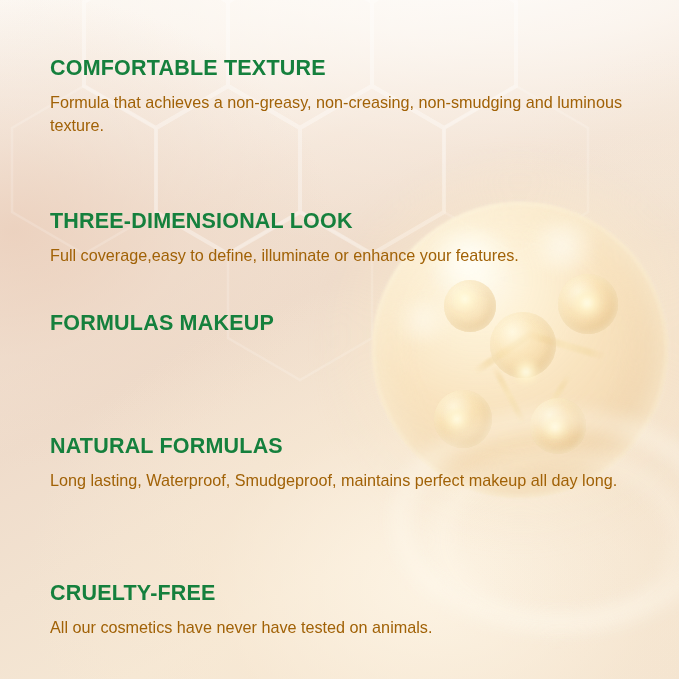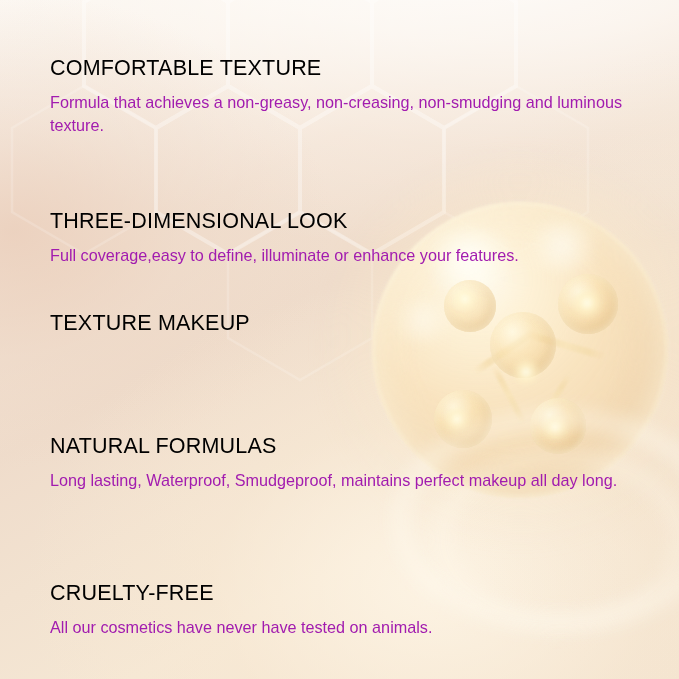--- a/index.html
+++ b/index.html
@@ -195,33 +195,33 @@
   .feature {
     position: absolute;
     left: 50px;
     width: 600px;
   }
 
   .feature-title {
     margin: 0 0 11px 0;
     font-family: "Liberation Sans", sans-serif;
     font-size: 21.5px;
-    font-weight: normal;
+    font-weight: bold;
     letter-spacing: 0.2px;
-    color: #000000;
+    color: #15803d;
     line-height: 1.05;
     white-space: nowrap;
   }
 
   .feature-desc {
     margin: 0;
     font-family: "Liberation Sans", sans-serif;
     font-size: 16.2px;
     font-weight: normal;
-    color: #a21caf;
+    color: #a16207;
     line-height: 1.44;
     max-width: 590px;
   }
 
   .f0 { top: 57px; }
   .f1 { top: 210px; }
   .f2 { top: 312px; }
   .f3 { top: 435px; }
   .f4 { top: 582px; }
 </style>
@@ -286,21 +286,21 @@
       <h2 class="feature-title">COMFORTABLE TEXTURE</h2>
       <p class="feature-desc">Formula that achieves a non-greasy, non-creasing, non-smudging and luminous texture.</p>
     </div>
 
     <div class="feature f1">
       <h2 class="feature-title">THREE-DIMENSIONAL LOOK</h2>
       <p class="feature-desc">Full coverage,easy to define, illuminate or enhance your features.</p>
     </div>
 
     <div class="feature f2">
-      <h2 class="feature-title">TEXTURE MAKEUP</h2>
+      <h2 class="feature-title">FORMULAS MAKEUP</h2>
     </div>
 
     <div class="feature f3">
       <h2 class="feature-title">NATURAL FORMULAS</h2>
       <p class="feature-desc">Long lasting, Waterproof, Smudgeproof, maintains perfect makeup all day long.</p>
     </div>
 
     <div class="feature f4">
       <h2 class="feature-title">CRUELTY-FREE</h2>
       <p class="feature-desc">All our cosmetics have never have tested on animals.</p>

